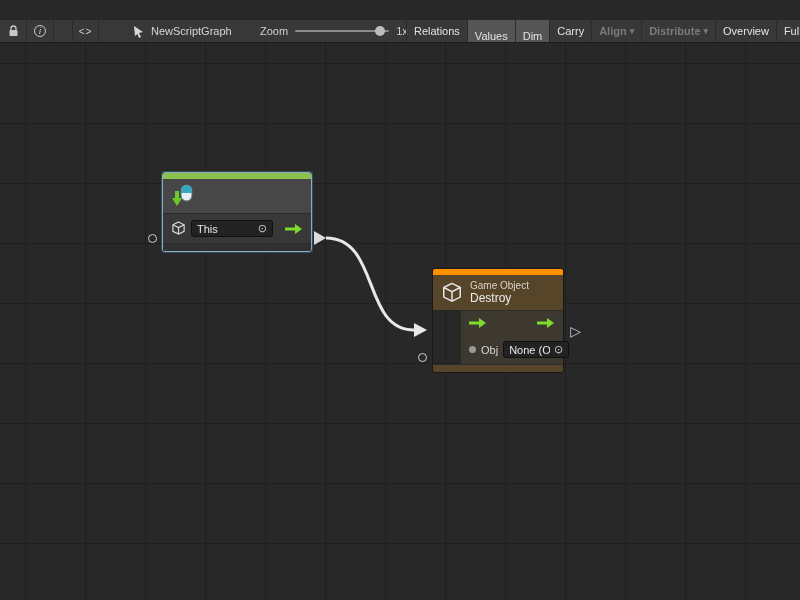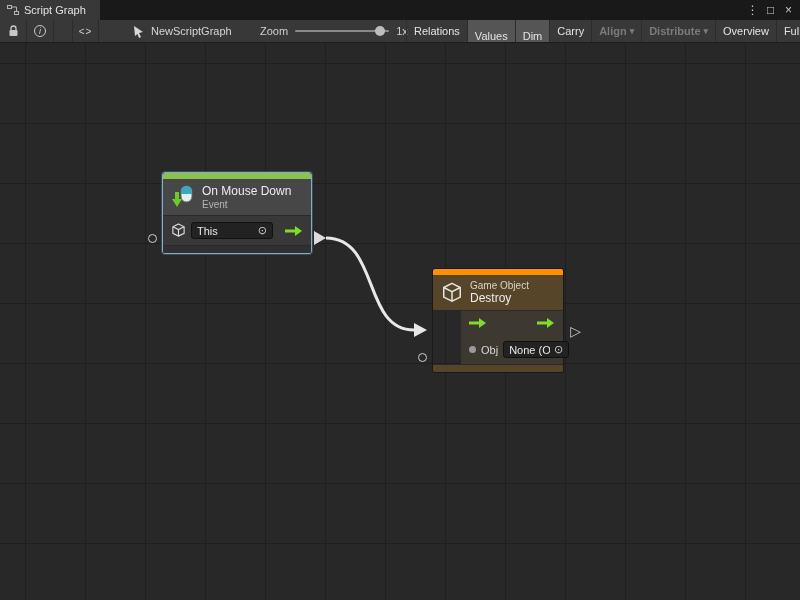--- a/index.html
+++ b/index.html
@@ -84,37 +84,20 @@
   .dot { width:7px; height:7px; border-radius:50%; background:#9a9a9a; flex:0 0 auto; }
   .out-tri-glyph { position:absolute; color:#c4c4c4; font-size:14px; line-height:1; }
   .param-label { color:#d6d6d6; }
   .icon-wrap { display:flex; align-items:center; justify-content:center; }
 </style>
 </head>
 <body>
 
 <div class="window">
 
-  <div class="tabbar">
-    <div class="tab">
-      <span class="icon-wrap">
-        <svg width="12" height="12" viewBox="0 0 12 12">
-          <rect x="0.5" y="1.5" width="4" height="3" fill="none" stroke="#b5b5b5"></rect>
-          <rect x="7.5" y="7.5" width="4" height="3" fill="none" stroke="#b5b5b5"></rect>
-          <path d="M4.5 3 L9.5 3 L9.5 7.5" fill="none" stroke="#b5b5b5"></path>
-        </svg>
-      </span>
-      <span>Script Graph</span>
-    </div>
-    <div class="win-controls">
-      <span class="win-btn">⋮</span>
-      <span class="win-btn">□</span>
-      <span class="win-btn">×</span>
-    </div>
-  </div>
 
   <div class="toolbar">
     <div class="tb-icon-btn" style="left:0;">
       <span class="icon-wrap">
         <svg width="11" height="12" viewBox="0 0 11 12">
           <path d="M3 5 V3.5 A2.5 2.5 0 0 1 8 3.5 V5" fill="none" stroke="#c9c9c9" stroke-width="1.3"></path>
           <rect x="1.5" y="5" width="8" height="6" rx="1" fill="#c9c9c9"></rect>
         </svg>
       </span>
     </div>
@@ -184,24 +167,20 @@
       <div class="accent accent-green"></div>
       <div class="node-header hdr-gray">
         <span class="icon-wrap">
           <svg width="24" height="24" viewBox="0 0 24 24">
             <rect x="10" y="1" width="11" height="16" rx="5.5" fill="#e7eef0" stroke="#5a6a6e"></rect>
             <path d="M10 9 h11 v-2.5 a5.5 5.5 0 0 0 -11 0 Z" fill="#3aa8bd"></path>
             <rect x="4" y="7" width="4" height="8" fill="#6cc928"></rect>
             <polygon points="1,14 11,14 6,22" fill="#6cc928"></polygon>
           </svg>
         </span>
-        <div class="titles">
-          <div class="title">On Mouse Down</div>
-          <div class="subtitle">Event</div>
-        </div>
       </div>
       <div class="node-body body-gray">
         <div class="row">
           <span class="icon-wrap">
             <svg width="15" height="15" viewBox="0 0 16 16">
               <polygon points="8,1 14,4 14,11 8,14 2,11 2,4" fill="none" stroke="#dcdcdc" stroke-width="1.2"></polygon>
               <path d="M2 4 L8 7 L14 4 M8 7 V14" fill="none" stroke="#dcdcdc" stroke-width="1.2"></path>
             </svg>
           </span>
           <span class="field field-this">

